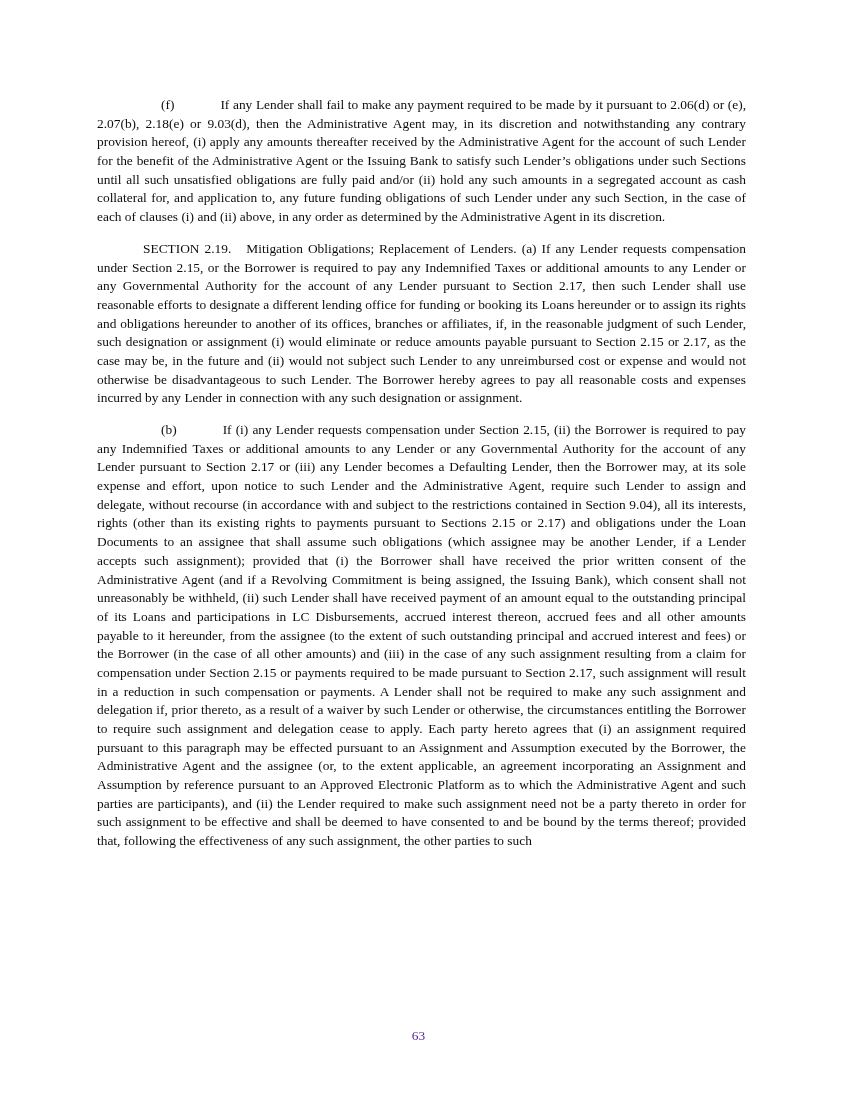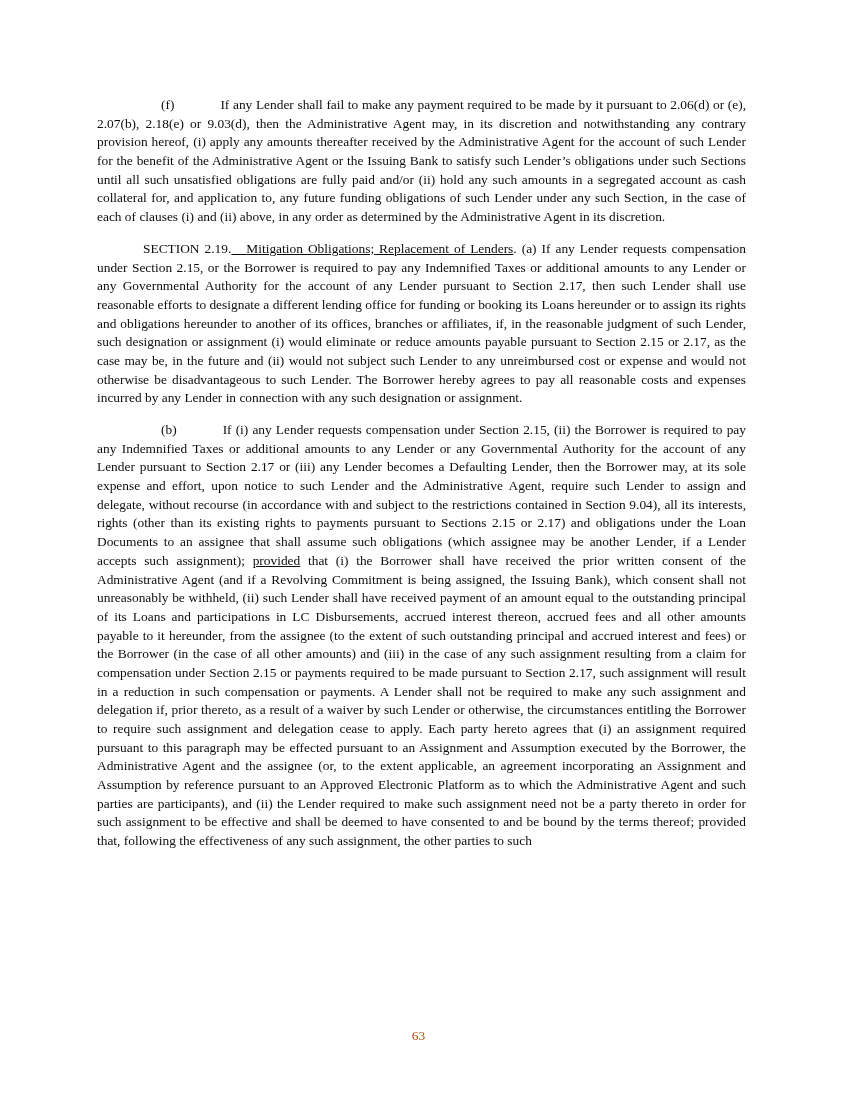--- a/index.html
+++ b/index.html
@@ -34,30 +34,29 @@
   }
   .indent {
     display: inline-block;
     width: 64px;
   }
   .indent-sm {
     display: inline-block;
     width: 46px;
   }
   .u {
-    text-decoration: underline;
   }
   .page-number {
     position: absolute;
     left: 0;
     right: 12px;
     bottom: 56px;
     text-align: center;
     font-size: 13.4px;
-    color: #c2410c;
+    color: #4c1d95;
   }
 </style>
 </head>
 <body>
 
 <div class="page">
 
   <div class="body-text">
 
 

